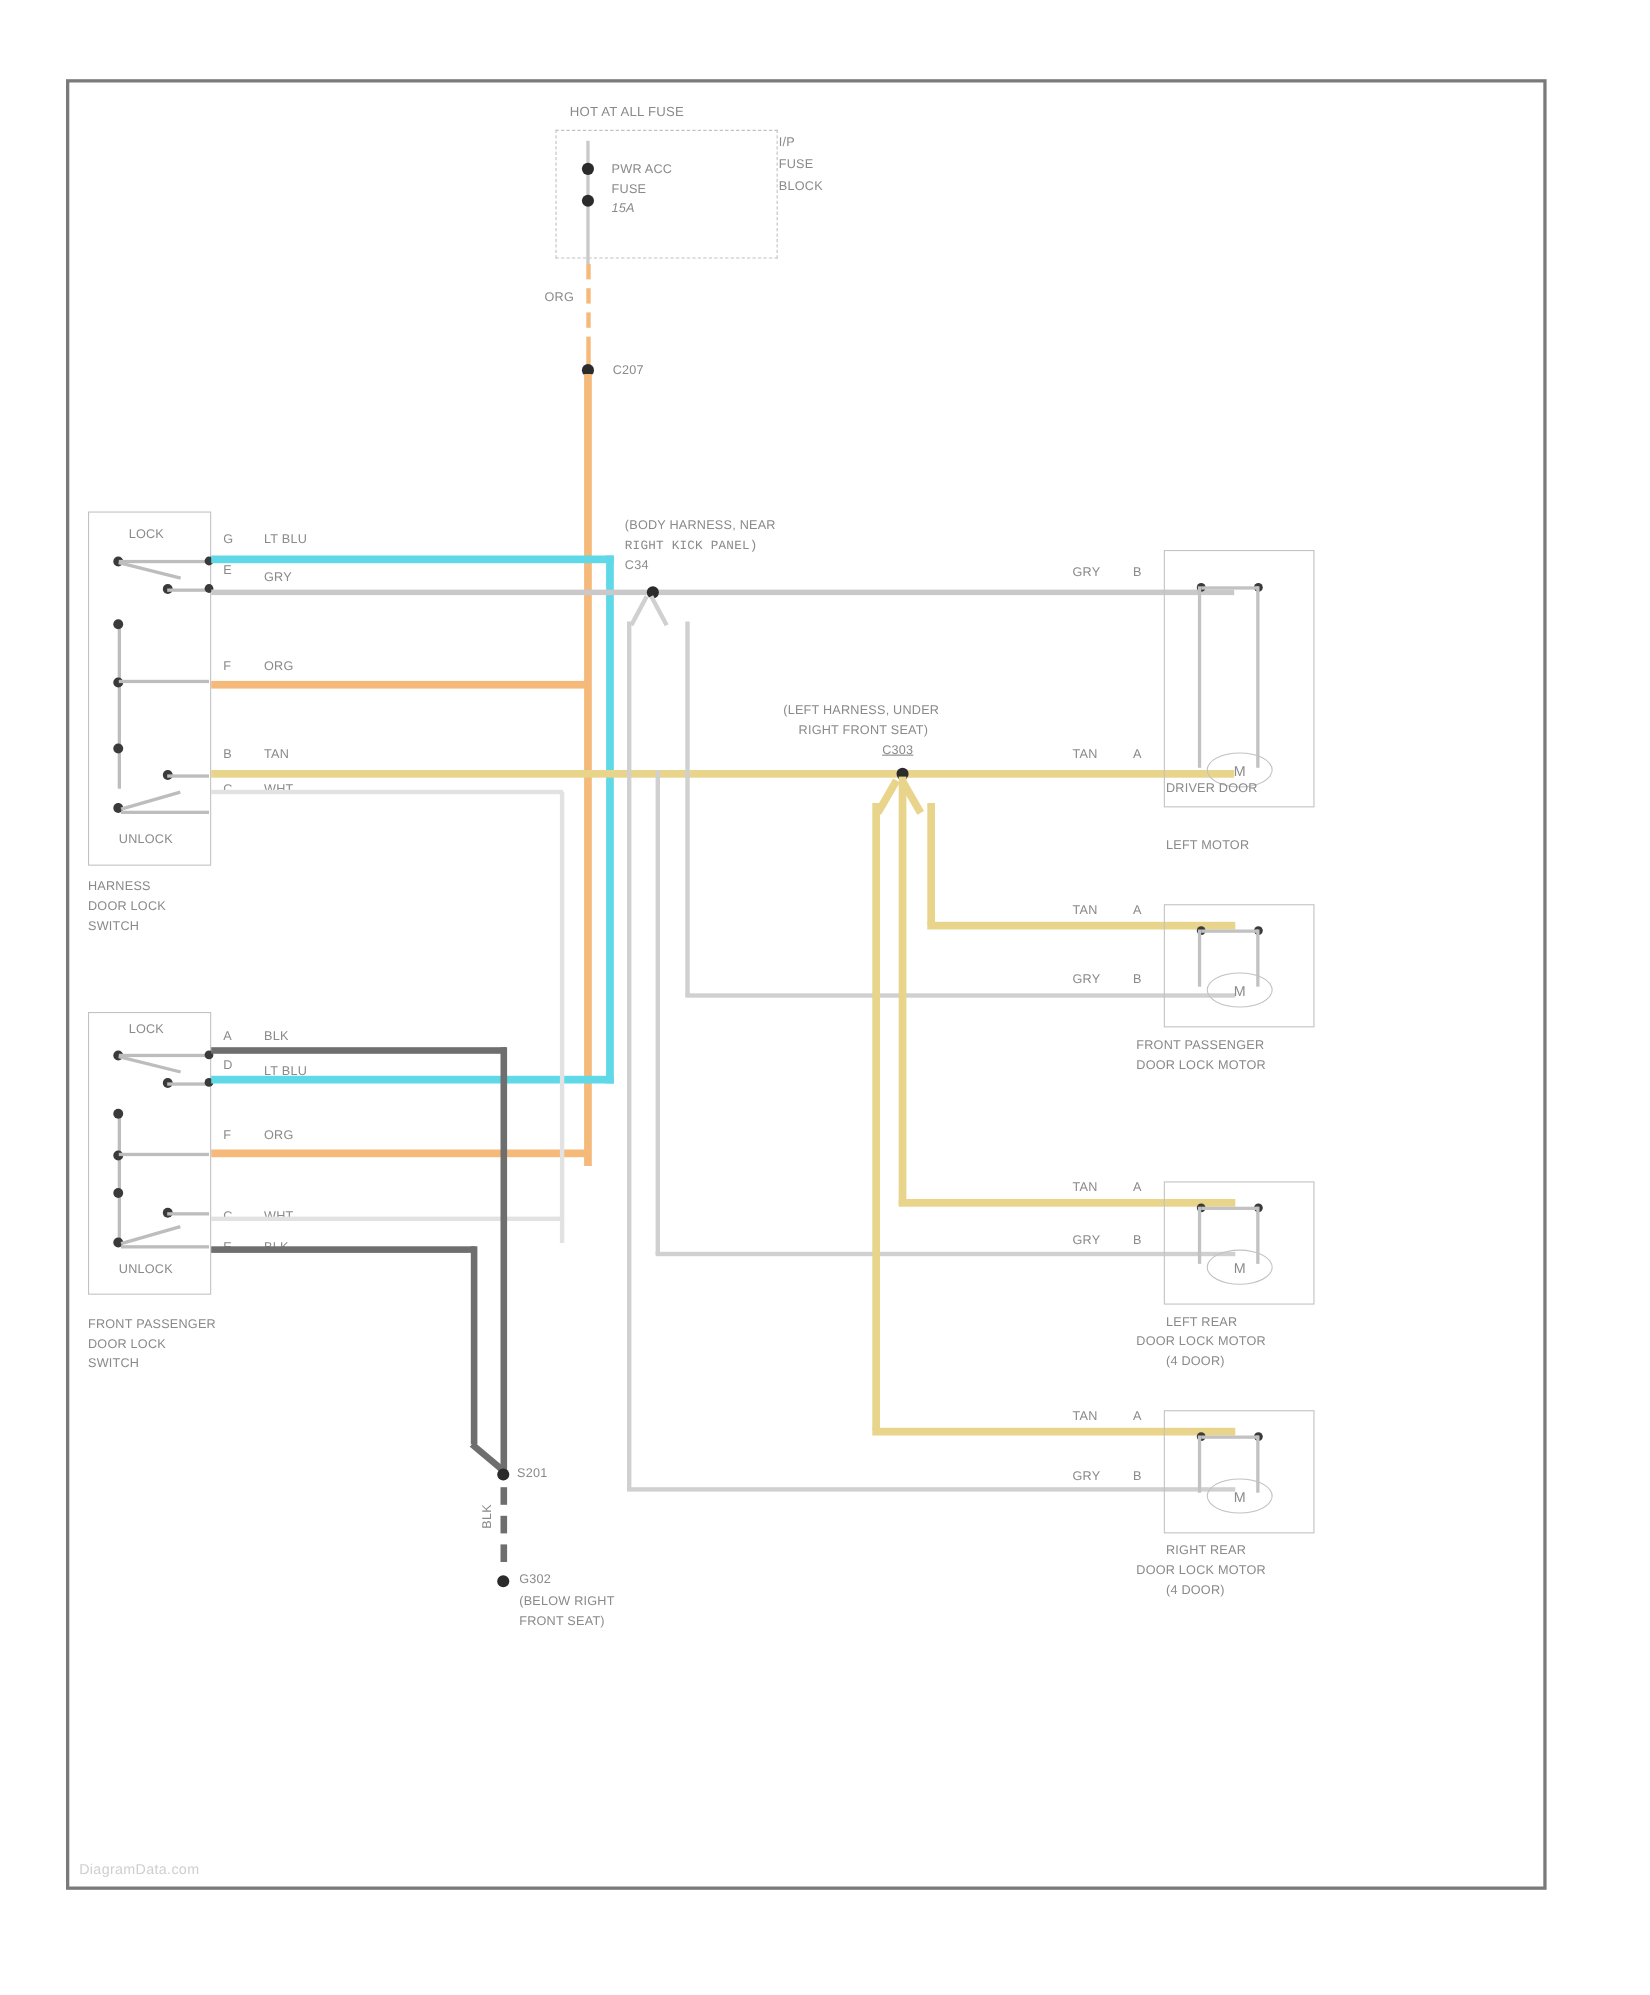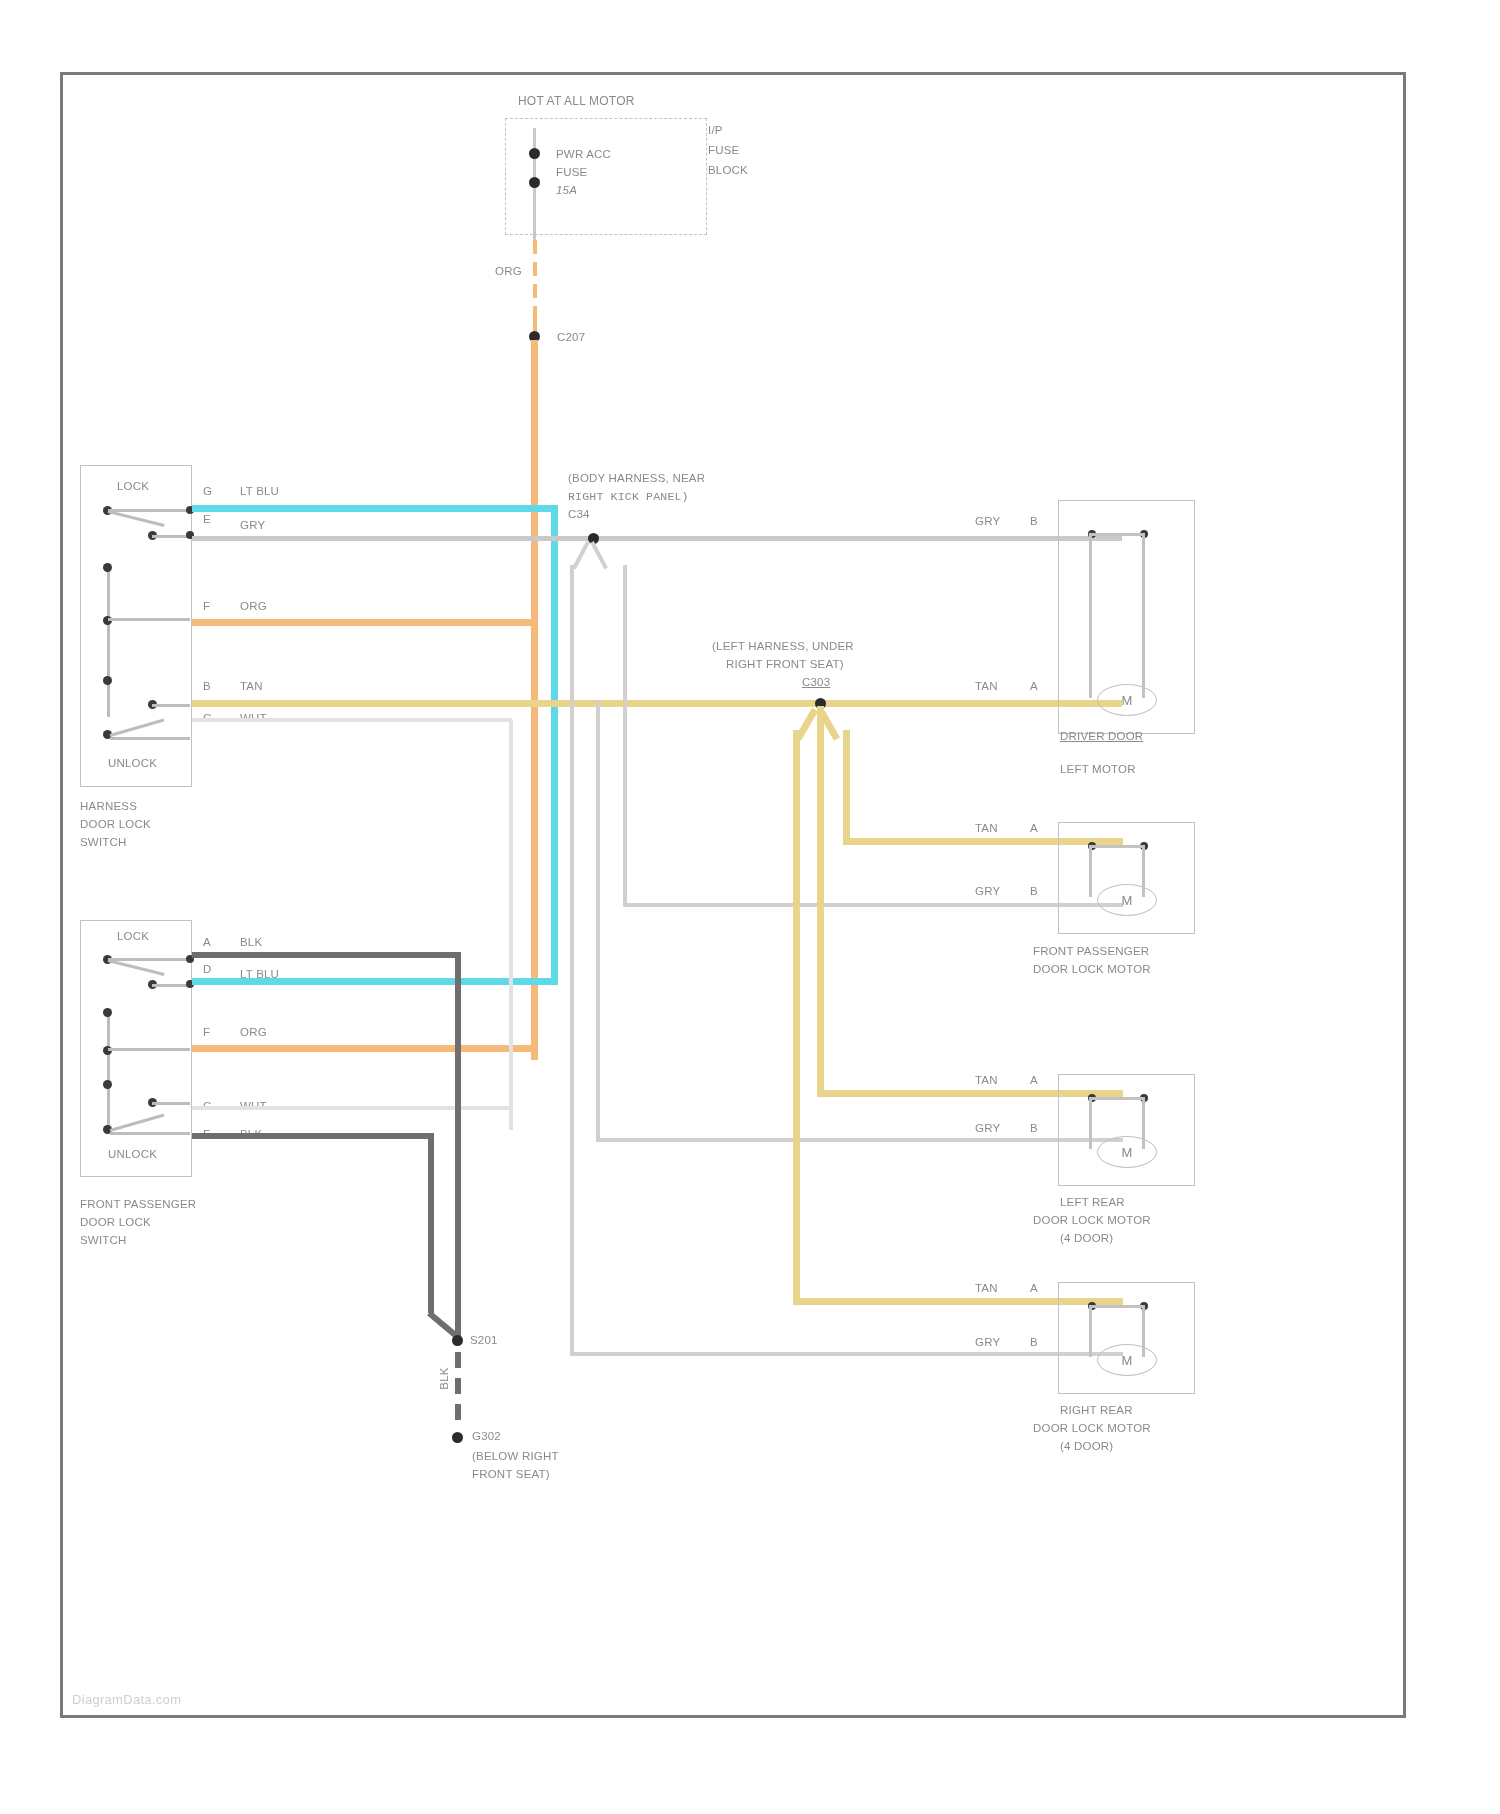--- a/index.html
+++ b/index.html
@@ -19,21 +19,21 @@
 </style>
 </head>
 <body>
 
 <div id="sheet">
 
   <div class="frame"></div>
 
   <div class="dash" style="left:505px;top:118px;width:200px;height:115px;"></div>
 
-  <div class="lbl" style="left:518px;top:95px;font-size:12px;">HOT AT ALL MOTOR</div>
+  <div class="lbl" style="left:518px;top:95px;font-size:12px;">HOT AT ALL FUSE</div>
 
   <div class="w" style="left:533px;top:128px;width:3px;height:112px;background:#c9c9c9;"></div>
   <div class="node" style="left:529px;top:148px;"></div>
   <div class="node" style="left:529px;top:177px;"></div>
 
   <div class="lbl" style="left:556px;top:148px;">PWR ACC</div>
   <div class="lbl" style="left:556px;top:166px;">FUSE</div>
   <div class="lbl" style="left:556px;top:184px;font-style:italic;">15A</div>
 
   <div class="lbl" style="left:708px;top:124px;">I/P</div>
@@ -224,21 +224,21 @@
   <div class="w" style="left:1092px;top:533px;width:52px;height:2.5px;background:#c2c2c2;"></div>
   <div class="w" style="left:1142px;top:533px;width:2.5px;height:165px;background:#c2c2c2;"></div>
   <div class="w" style="left:1089px;top:533px;width:2.5px;height:165px;background:#c2c2c2;"></div>
   <div class="motor" style="left:1097px;top:684px;">M</div>
 
   <div class="lbl" style="left:975px;top:515px;">GRY</div>
   <div class="lbl" style="left:1030px;top:515px;">B</div>
   <div class="lbl" style="left:975px;top:680px;">TAN</div>
   <div class="lbl" style="left:1030px;top:680px;">A</div>
 
-  <div class="lbl" style="left:1060px;top:730px;text-decoration:underline;">DRIVER DOOR</div>
+  <div class="lbl" style="left:1060px;top:711px;">DRIVER DOOR</div>
   <div class="lbl" style="left:1060px;top:763px;">LEFT MOTOR</div>
 
   <div class="box" style="left:1058px;top:822px;width:135px;height:110px;"></div>
   <div class="term" style="left:1088px;top:842px;"></div>
   <div class="term" style="left:1140px;top:842px;"></div>
   <div class="w" style="left:1092px;top:845px;width:52px;height:2.5px;background:#c2c2c2;"></div>
   <div class="w" style="left:1142px;top:845px;width:2.5px;height:52px;background:#c2c2c2;"></div>
   <div class="w" style="left:1089px;top:845px;width:2.5px;height:52px;background:#c2c2c2;"></div>
   <div class="motor" style="left:1097px;top:884px;">M</div>
 

